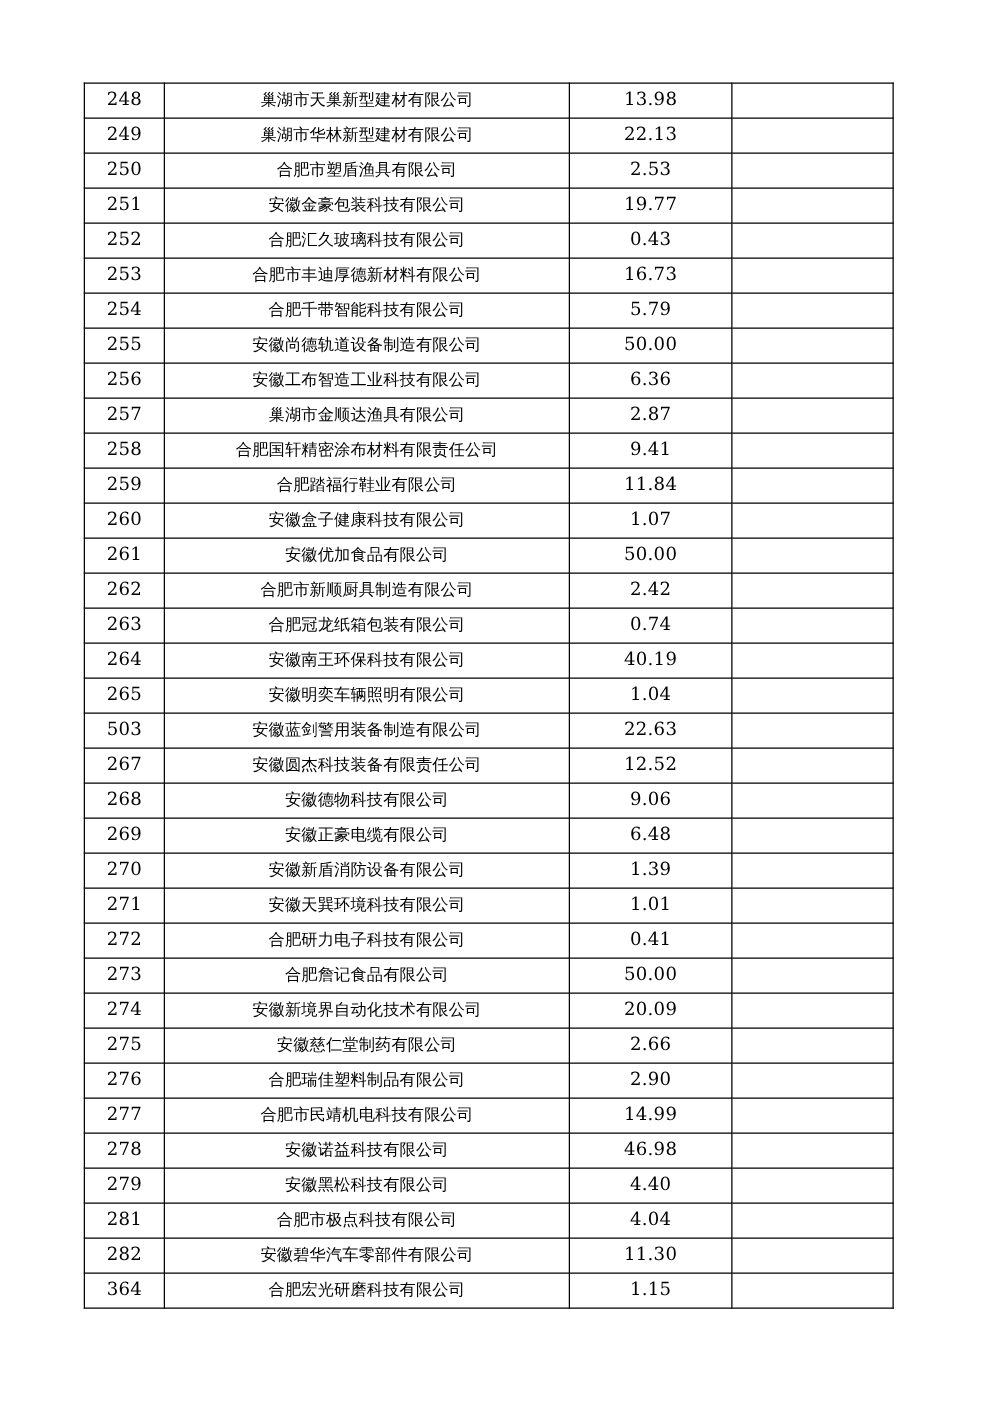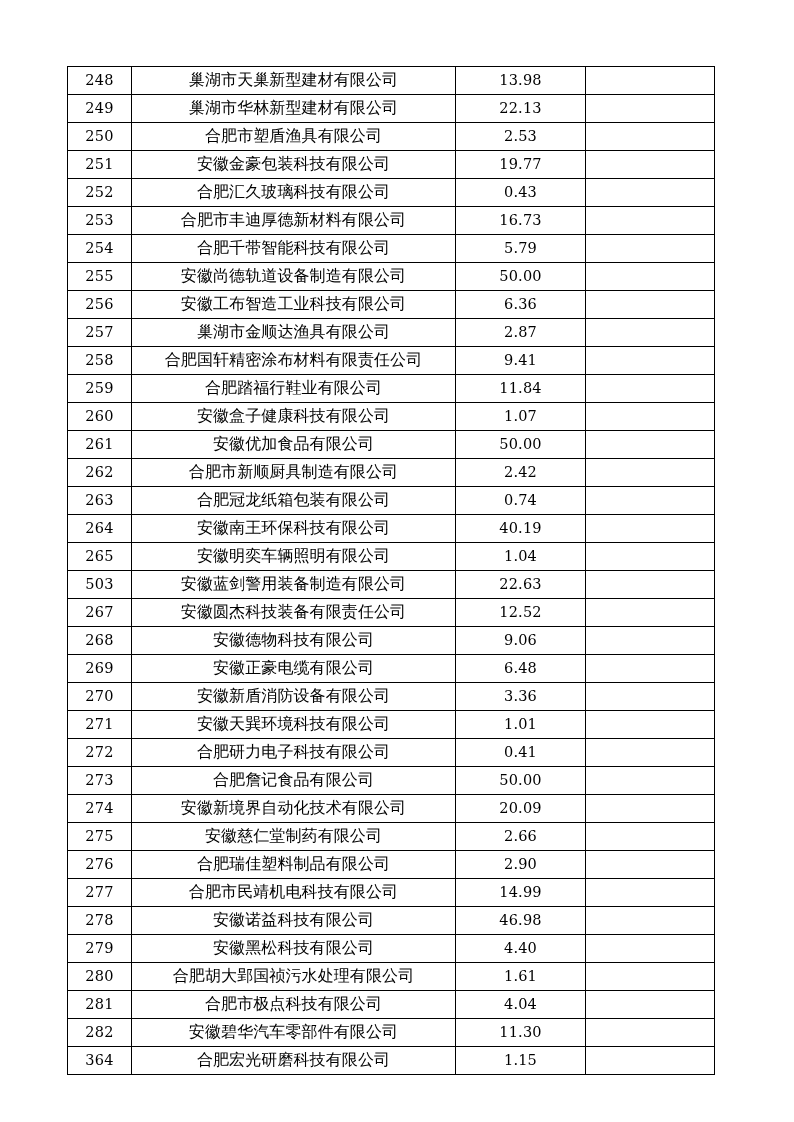--- a/index.html
+++ b/index.html
@@ -47,21 +47,21 @@
     text-align: center;
     line-height: 1.05;
     overflow: hidden;
     white-space: nowrap;
   }
   td.cell-index {
     font-size: 14.5px;
     letter-spacing: 0.2px;
   }
   td.cell-name {
-    font-size: 16px;
+    font-size: 13px;
     letter-spacing: 0.1px;
   }
   td.cell-value {
     font-size: 14.5px;
     letter-spacing: 0.2px;
   }
   td.cell-blank {
     font-size: 14.5px;
   }
 </style>
@@ -206,21 +206,21 @@
           </tr>
           <tr>
             <td class="cell-index">269</td>
             <td class="cell-name">安徽正豪电缆有限公司</td>
             <td class="cell-value">6.48</td>
             <td class="cell-blank"></td>
           </tr>
           <tr>
             <td class="cell-index">270</td>
             <td class="cell-name">安徽新盾消防设备有限公司</td>
-            <td class="cell-value">3.36</td>
+            <td class="cell-value">1.39</td>
             <td class="cell-blank"></td>
           </tr>
           <tr>
             <td class="cell-index">271</td>
             <td class="cell-name">安徽天巽环境科技有限公司</td>
             <td class="cell-value">1.01</td>
             <td class="cell-blank"></td>
           </tr>
           <tr>
             <td class="cell-index">272</td>
@@ -261,26 +261,20 @@
           <tr>
             <td class="cell-index">278</td>
             <td class="cell-name">安徽诺益科技有限公司</td>
             <td class="cell-value">46.98</td>
             <td class="cell-blank"></td>
           </tr>
           <tr>
             <td class="cell-index">279</td>
             <td class="cell-name">安徽黑松科技有限公司</td>
             <td class="cell-value">4.40</td>
-            <td class="cell-blank"></td>
-          </tr>
-          <tr>
-            <td class="cell-index">280</td>
-            <td class="cell-name">合肥胡大郢国祯污水处理有限公司</td>
-            <td class="cell-value">1.61</td>
             <td class="cell-blank"></td>
           </tr>
           <tr>
             <td class="cell-index">281</td>
             <td class="cell-name">合肥市极点科技有限公司</td>
             <td class="cell-value">4.04</td>
             <td class="cell-blank"></td>
           </tr>
           <tr>
             <td class="cell-index">282</td>

